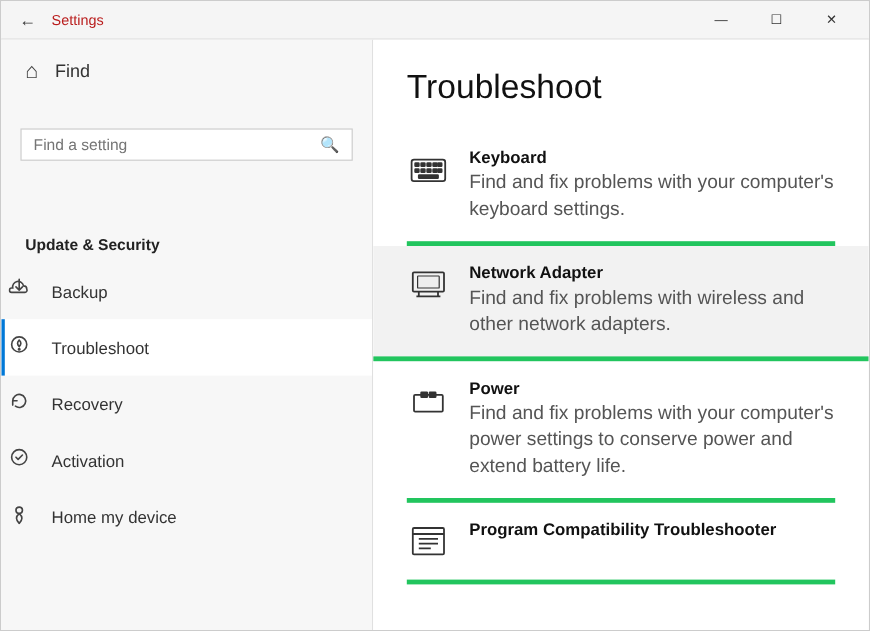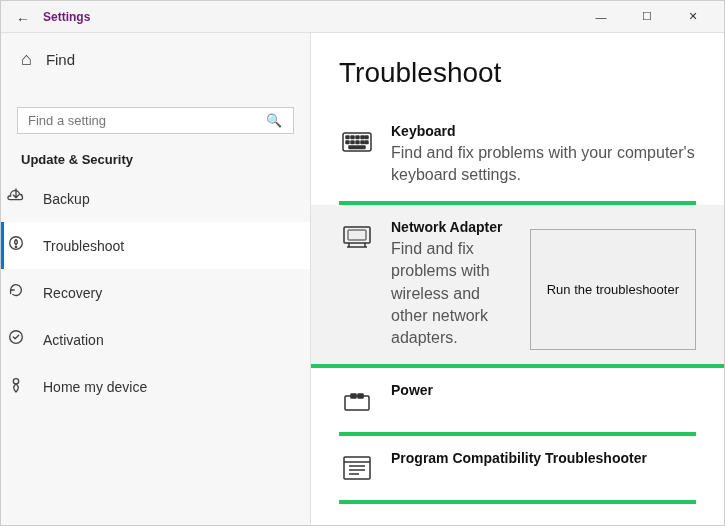--- a/index.html
+++ b/index.html
@@ -44,22 +44,22 @@
       display: flex;
       align-items: center;
       justify-content: center;
       cursor: pointer;
       color: #333;
       font-size: 14px;
     }
 
     .titlebar-title {
       font-size: 12px;
-      color: #701a75;
-      font-weight: bold;
+      color: #b91c1c;
+      font-weight: normal;
     }
 
     .titlebar-controls {
       display: flex;
       align-items: center;
       gap: 0;
     }
 
     .titlebar-btn {
       width: 46px;
@@ -131,20 +131,21 @@
     .search-icon {
       font-size: 13px;
       color: #555;
     }
 
     .sidebar-section-title {
       font-size: 13px;
       font-weight: 700;
       color: #222;
       padding: 6px 20px 8px;
+      margin-top: 44px;
     }
 
     .sidebar-item {
       display: flex;
       align-items: center;
       gap: 16px;
       padding: 12px 4px;
       cursor: pointer;
       position: relative;
     }
@@ -239,21 +240,21 @@
       background: #f0f0f0;
       border: 1px solid #adadad;
       padding: 7px 16px;
       font-size: 13px;
       cursor: pointer;
       color: #111;
       white-space: nowrap;
     }
 
     .ts-item-expanded {
-      flex-direction: row;
+      flex-direction: column;
       justify-content: flex-end;
     }
 
     .ts-item-expanded .ts-top-row {
       display: flex;
       gap: 16px;
     }
 
     .ts-item-expanded .ts-bottom-row {
       display: flex;
@@ -386,35 +387,33 @@
               <line x1="24" y1="22" x2="24" y2="26"></line>
               <line x1="6" y1="26" x2="26" y2="26"></line>
               <rect x="7" y="9" width="18" height="10" rx="0.5" fill="#eee" stroke="#333" stroke-width="1"></rect>
             </svg>
           </div>
           <div class="ts-info">
             <div class="ts-name">Network Adapter</div>
             <div class="ts-desc">Find and fix problems with wireless and other network adapters.</div>
           </div>
         </div>
-        <div class="ts-bottom-row">
-          <button class="run-btn">Run the troubleshooter</button>
-        </div>
       </div>
 
       <div class="ts-item">
         <div class="ts-icon">
           <svg viewBox="0 0 32 32" width="32" height="32" fill="none" stroke="#333" stroke-width="1.5">
             <rect x="4" y="12" width="24" height="14" rx="1"></rect>
             <rect x="10" y="10" width="5" height="4" rx="0.3" fill="#333"></rect>
             <rect x="17" y="10" width="5" height="4" rx="0.3" fill="#333"></rect>
           </svg>
         </div>
         <div class="ts-info">
           <div class="ts-name">Power</div>
+          <div class="ts-desc">Find and fix problems with your computer's power settings to conserve power and extend battery life.</div>
         </div>
       </div>
 
       <div class="ts-item">
         <div class="ts-icon">
           <svg viewBox="0 0 32 32" width="32" height="32" fill="none" stroke="#333" stroke-width="1.5">
             <rect x="3" y="5" width="26" height="22" rx="1"></rect>
             <line x1="3" y1="10" x2="29" y2="10"></line>
             <line x1="8" y1="14" x2="24" y2="14"></line>
             <line x1="8" y1="18" x2="24" y2="18"></line>

